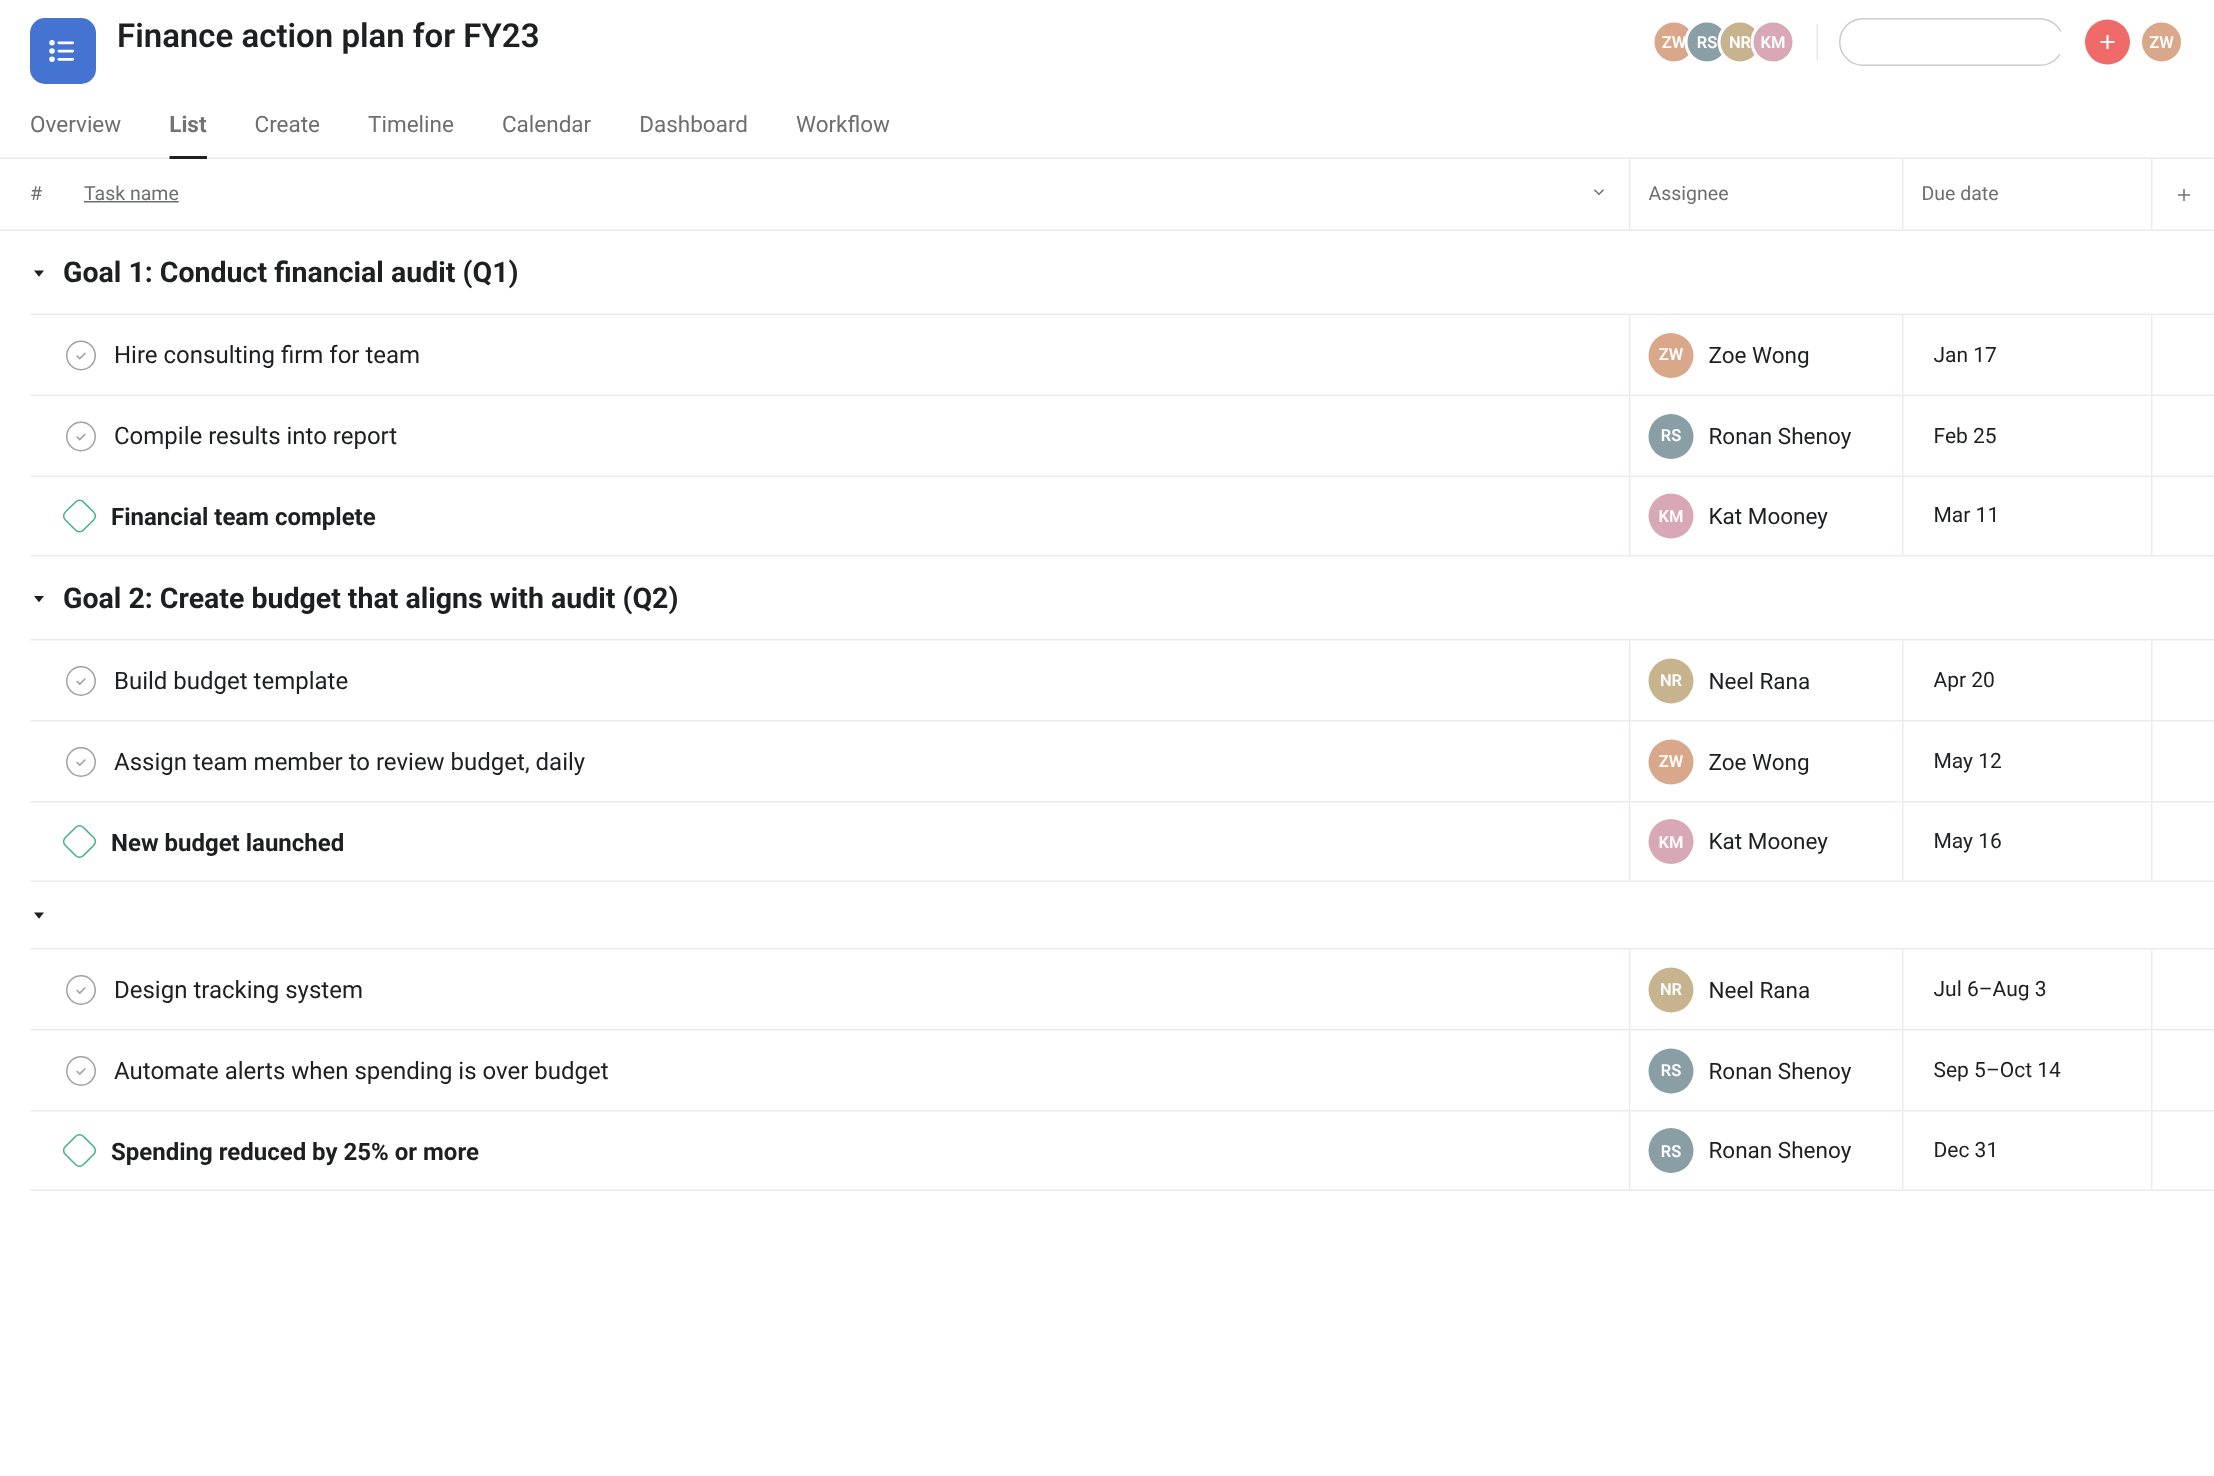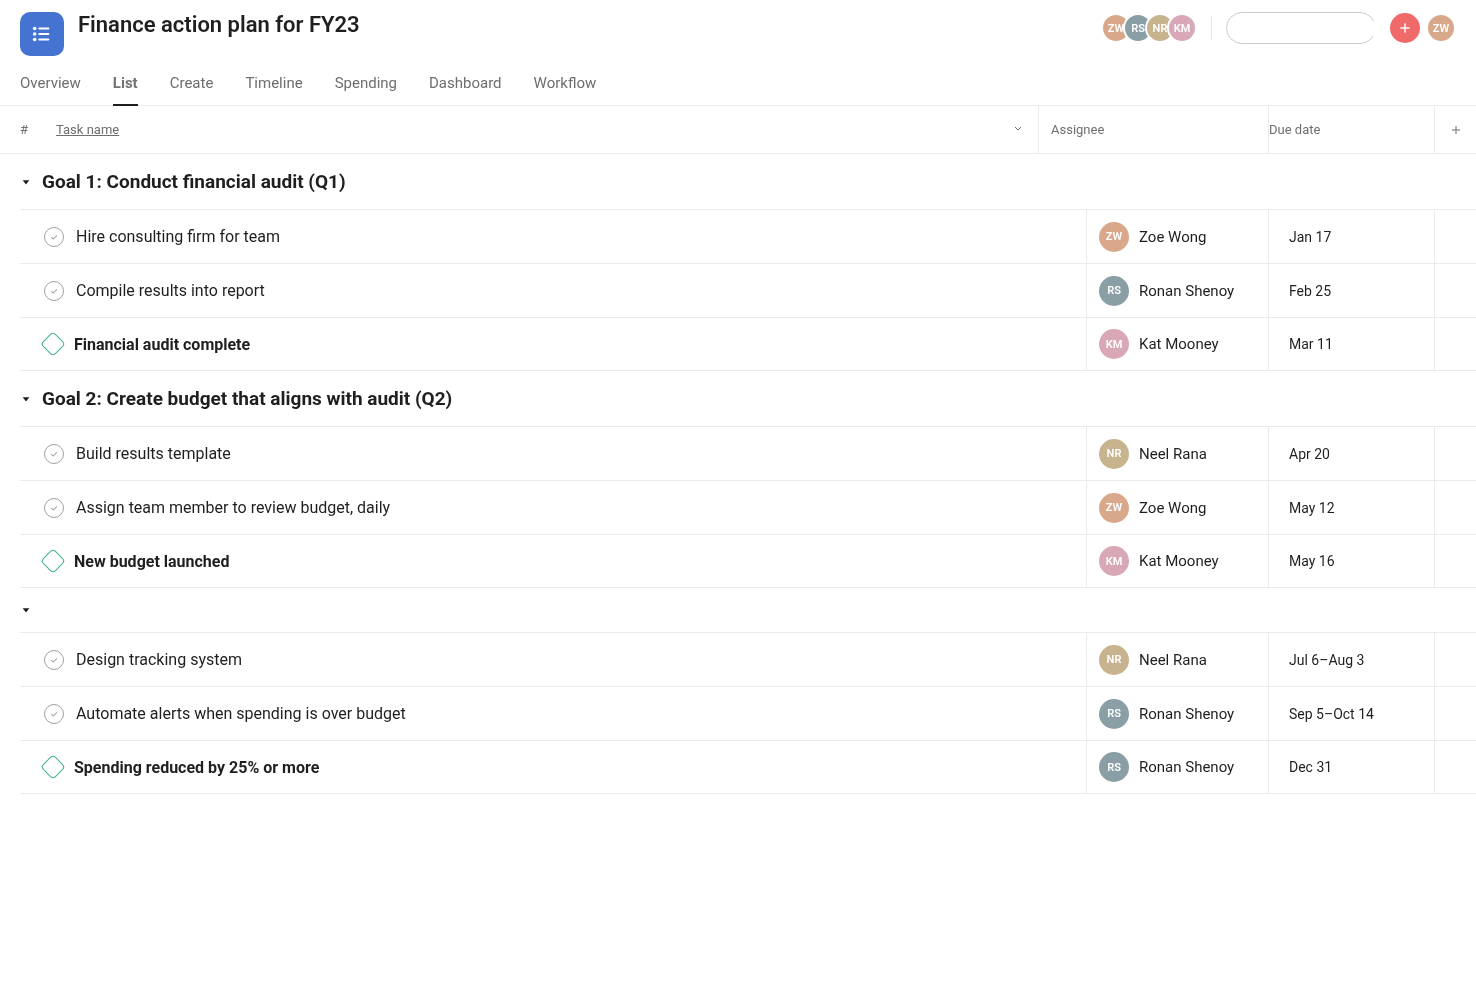--- a/index.html
+++ b/index.html
@@ -87,21 +87,21 @@
     align-items: center;
     color: #6d6e6f;
     font-size: 13px;
   }
   .col-num { width: 36px; padding-left: 20px; }
   .col-task { flex: 1; padding-left: 20px; position: relative; text-decoration: underline; }
   .col-task-drop {
     position: absolute; right: 14px; top: 50%; transform: translateY(-50%);
   }
   .col-assignee { width: 182px; border-left: 1px solid #edeae9; padding-left: 12px; height: 100%; display: flex; align-items: center; }
-  .col-due { width: 166px; border-left: 1px solid #edeae9; height: 100%; display: flex; align-items: center; margin-left: 48px; }
+  .col-due { width: 166px; border-left: 1px solid #edeae9; padding-left: 12px; height: 100%; display: flex; align-items: center; }
   .col-add { width: 42px; border-left: 1px solid #edeae9; height:100%; display:flex;align-items:center;justify-content:center; cursor:pointer; }
 
   .section-header {
     display: flex;
     align-items: center;
     padding: 16px 20px;
     gap: 10px;
   }
   .section-toggle {
     width: 12px; height: 12px;
@@ -201,21 +201,21 @@
     </div>
     <div class="avatar" id="current-user-avatar" style="background: rgb(217, 168, 138);">ZW</div>
   </div>
 </div>
 
 <div class="tabs" id="tabs">
     <div class="tab">Overview</div>
     <div class="tab active">List</div>
     <div class="tab">Create</div>
     <div class="tab">Timeline</div>
-    <div class="tab">Spending</div>
+    <div class="tab">Calendar</div>
     <div class="tab">Dashboard</div>
     <div class="tab">Workflow</div>
   </div>
 
 <div class="columns-header">
   <div class="col-num">#</div>
   <div class="col-task">
     <span>Task name</span>
     <span class="col-task-drop">
       <svg width="12" height="12" viewBox="0 0 24 24" fill="none" stroke="#6d6e6f" stroke-width="2">
@@ -270,21 +270,21 @@
       <div class="cell-assignee">
         <div class="assignee-avatar" style="background: rgb(138, 158, 166);">RS</div>
         <span>Ronan Shenoy</span>
       </div>
       <div class="cell-due">Feb 25</div>
       <div class="cell-extra"></div>
     </div>
     <div class="task-row last" style="border-bottom: 1px solid rgb(237, 234, 233);">
       <div class="task-main">
         <div class="diamond-icon"></div>
-        <span class="task-name bold">Financial audit complete</span>
+        <span class="task-name bold">Financial team complete</span>
       </div>
       <div class="cell-assignee">
         <div class="assignee-avatar" style="background: rgb(217, 168, 183);">KM</div>
         <span>Kat Mooney</span>
       </div>
       <div class="cell-due">Mar 11</div>
       <div class="cell-extra"></div>
     </div>
     <div class="section-header">
     <span class="section-toggle">
@@ -294,21 +294,21 @@
     </span>
     <span class="section-title">Goal 2: Create budget that aligns with audit (Q2)</span>
     </div>
     <div class="task-row">
       <div class="task-main">
         <div class="check-circle">
           <svg width="10" height="10" viewBox="0 0 24 24" fill="none" stroke="#a2a0a2" stroke-width="2.5">
             <polyline points="5 12 10 17 19 8"></polyline>
           </svg>
         </div>
-        <span class="task-name">Build results template</span>
+        <span class="task-name">Build budget template</span>
       </div>
       <div class="cell-assignee">
         <div class="assignee-avatar" style="background: rgb(199, 179, 142);">NR</div>
         <span>Neel Rana</span>
       </div>
       <div class="cell-due">Apr 20</div>
       <div class="cell-extra"></div>
     </div>
     <div class="task-row">
       <div class="task-main">

